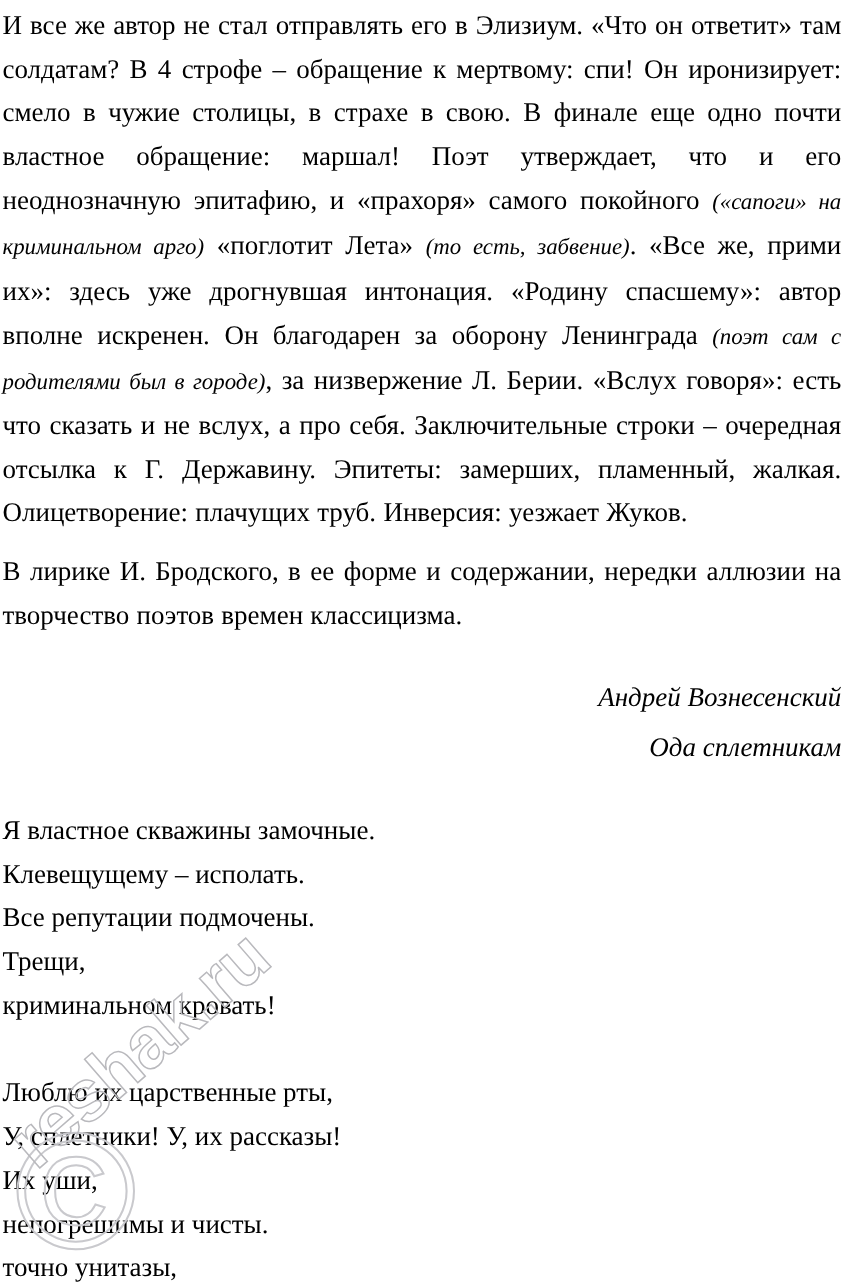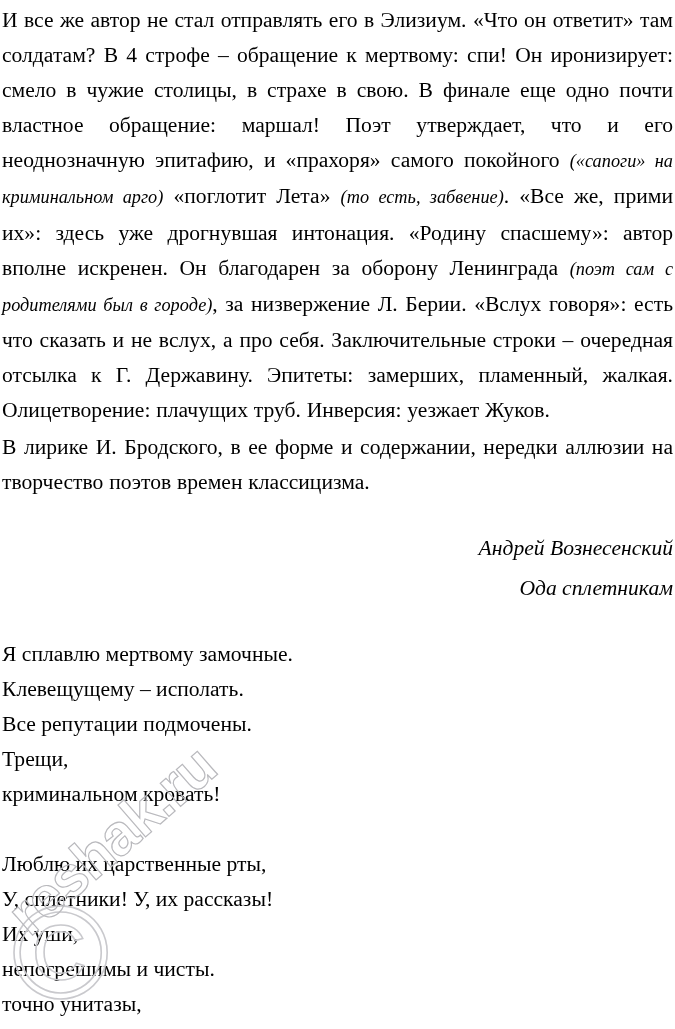--- a/index.html
+++ b/index.html
@@ -31,21 +31,21 @@
     margin: 0 0 0 0;
     font-size: 21.6px;
     line-height: 35.1px;
     text-align: justify;
     text-justify: inter-word;
     -webkit-hyphens: none;
     hyphens: none;
     word-spacing: 0.02em;
   }
   p.para.first { margin-top: 3px; }
-  p.para + p.para { margin-top: 2px; }
+  p.para + p.para { margin-top: 12px; }
 
   
   .it {
     font-style: italic;
     font-size: 18.3px;
   }
 
   
   .center-line {
     font-size: 21.6px;
@@ -122,21 +122,21 @@
 
     <p class="para">
       <span>В лирике И. Бродского, в ее форме и содержании, нередки аллюзии на творчество поэтов времен классицизма.</span>
     </p>
 
     <div class="center-line author-line">Андрей Вознесенский</div>
 
     <div class="center-line title-line">Ода сплетникам</div>
 
     <div class="poem">
-      <div class="vline">Я сплавлю мертвому замочные.</div>
+      <div class="vline">Я властное скважины замочные.</div>
       <div class="vline">Клевещущему – исполать.</div>
       <div class="vline">Все репутации подмочены.</div>
       <div class="vline">Трещи,</div>
       <div class="vline">криминальном кровать!</div>
       <div class="vline blank"></div>
       <div class="vline">Люблю их царственные рты,</div>
       <div class="vline">У, сплетники! У, их рассказы!</div>
       <div class="vline">Их уши,</div>
       <div class="vline">непогрешимы и чисты.</div>
       <div class="vline">точно унитазы,</div>

